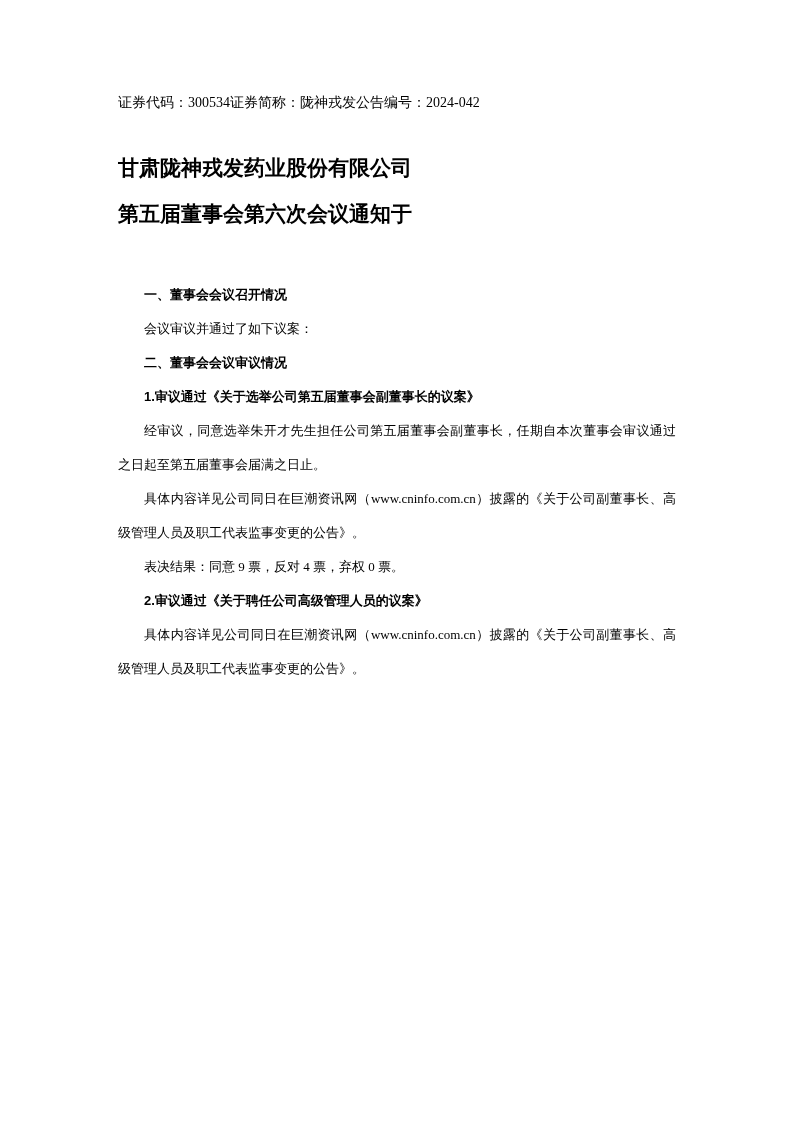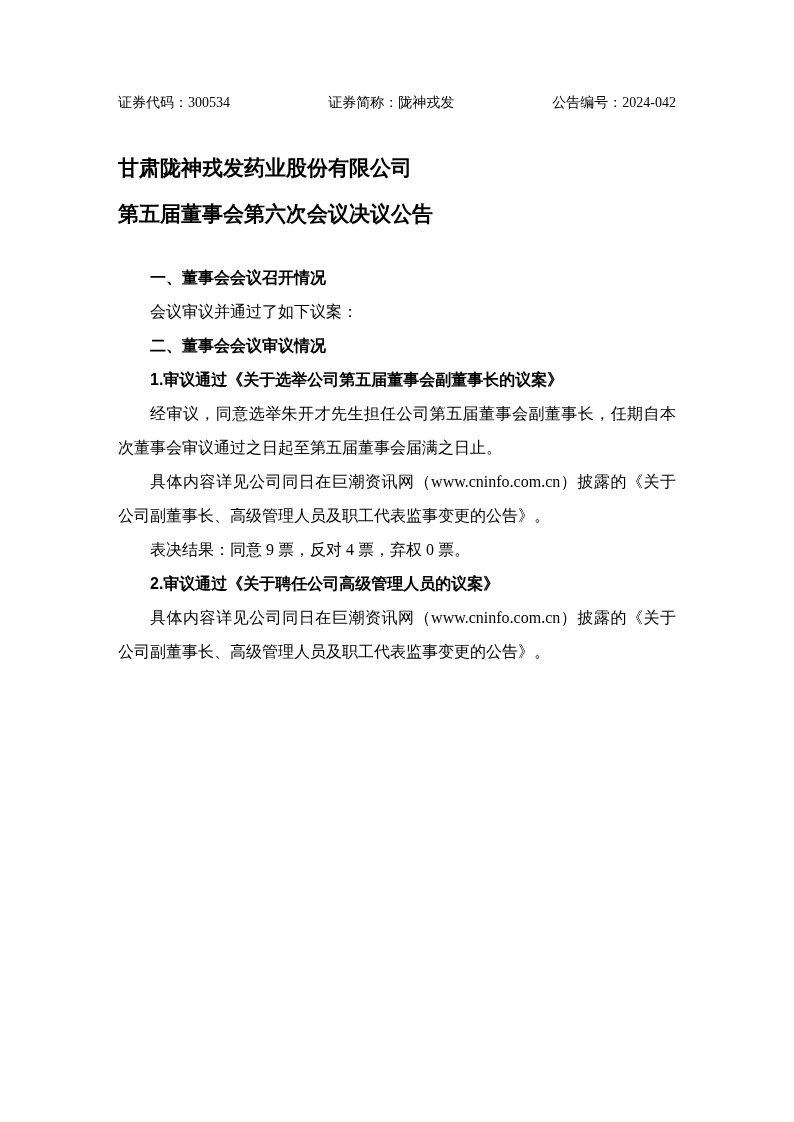--- a/index.html
+++ b/index.html
@@ -16,21 +16,20 @@
   }
   .page {
     box-sizing: border-box;
     width: 794px;
     height: 1122px;
     padding: 94px 118px 40px 118px;
     background: #ffffff;
   }
   .doc-header {
     display: flex;
-    justify-content: space-between;
     align-items: baseline;
     font-size: 14px;
     line-height: 18px;
     white-space: nowrap;
   }
   .title-block {
     font-family: "Liberation Sans", sans-serif;
     font-weight: 700;
   }
   .title-line1 {
@@ -46,22 +45,22 @@
   .statement {
     margin-top: 32px;
     font-family: "Liberation Sans", sans-serif;
     font-weight: 700;
     font-size: 16px;
     line-height: 34px;
     text-indent: 2em;
     text-align: justify;
   }
   .body-flow {
-    margin-top: 33px;
-    font-size: 16px;
+    margin-top: 50px;
+    font-size: 13px;
     line-height: 34px;
     text-align: justify;
   }
   .para {
     margin: 0;
     text-indent: 2em;
   }
   .bold-heading {
     font-family: "Liberation Sans", sans-serif;
     font-weight: 700;
@@ -73,21 +72,21 @@
 <div class="page">
 
   <div class="doc-header">
     <span>证券代码：300534</span>
     <span>证券简称：陇神戎发</span>
     <span>公告编号：2024-042</span>
   </div>
 
   <div class="title-block">
     <div class="title-line1">甘肃陇神戎发药业股份有限公司</div>
-    <div class="title-line2">第五届董事会第六次会议决议公告</div>
+    <div class="title-line2">第五届董事会第六次会议通知于</div>
   </div>
 
 
   <div class="body-flow">
 
     <p class="para bold-heading">一、董事会会议召开情况</p>
 
     <p class="para">会议审议并通过了如下议案：</p>
     <p class="para bold-heading">二、董事会会议审议情况</p>
 

